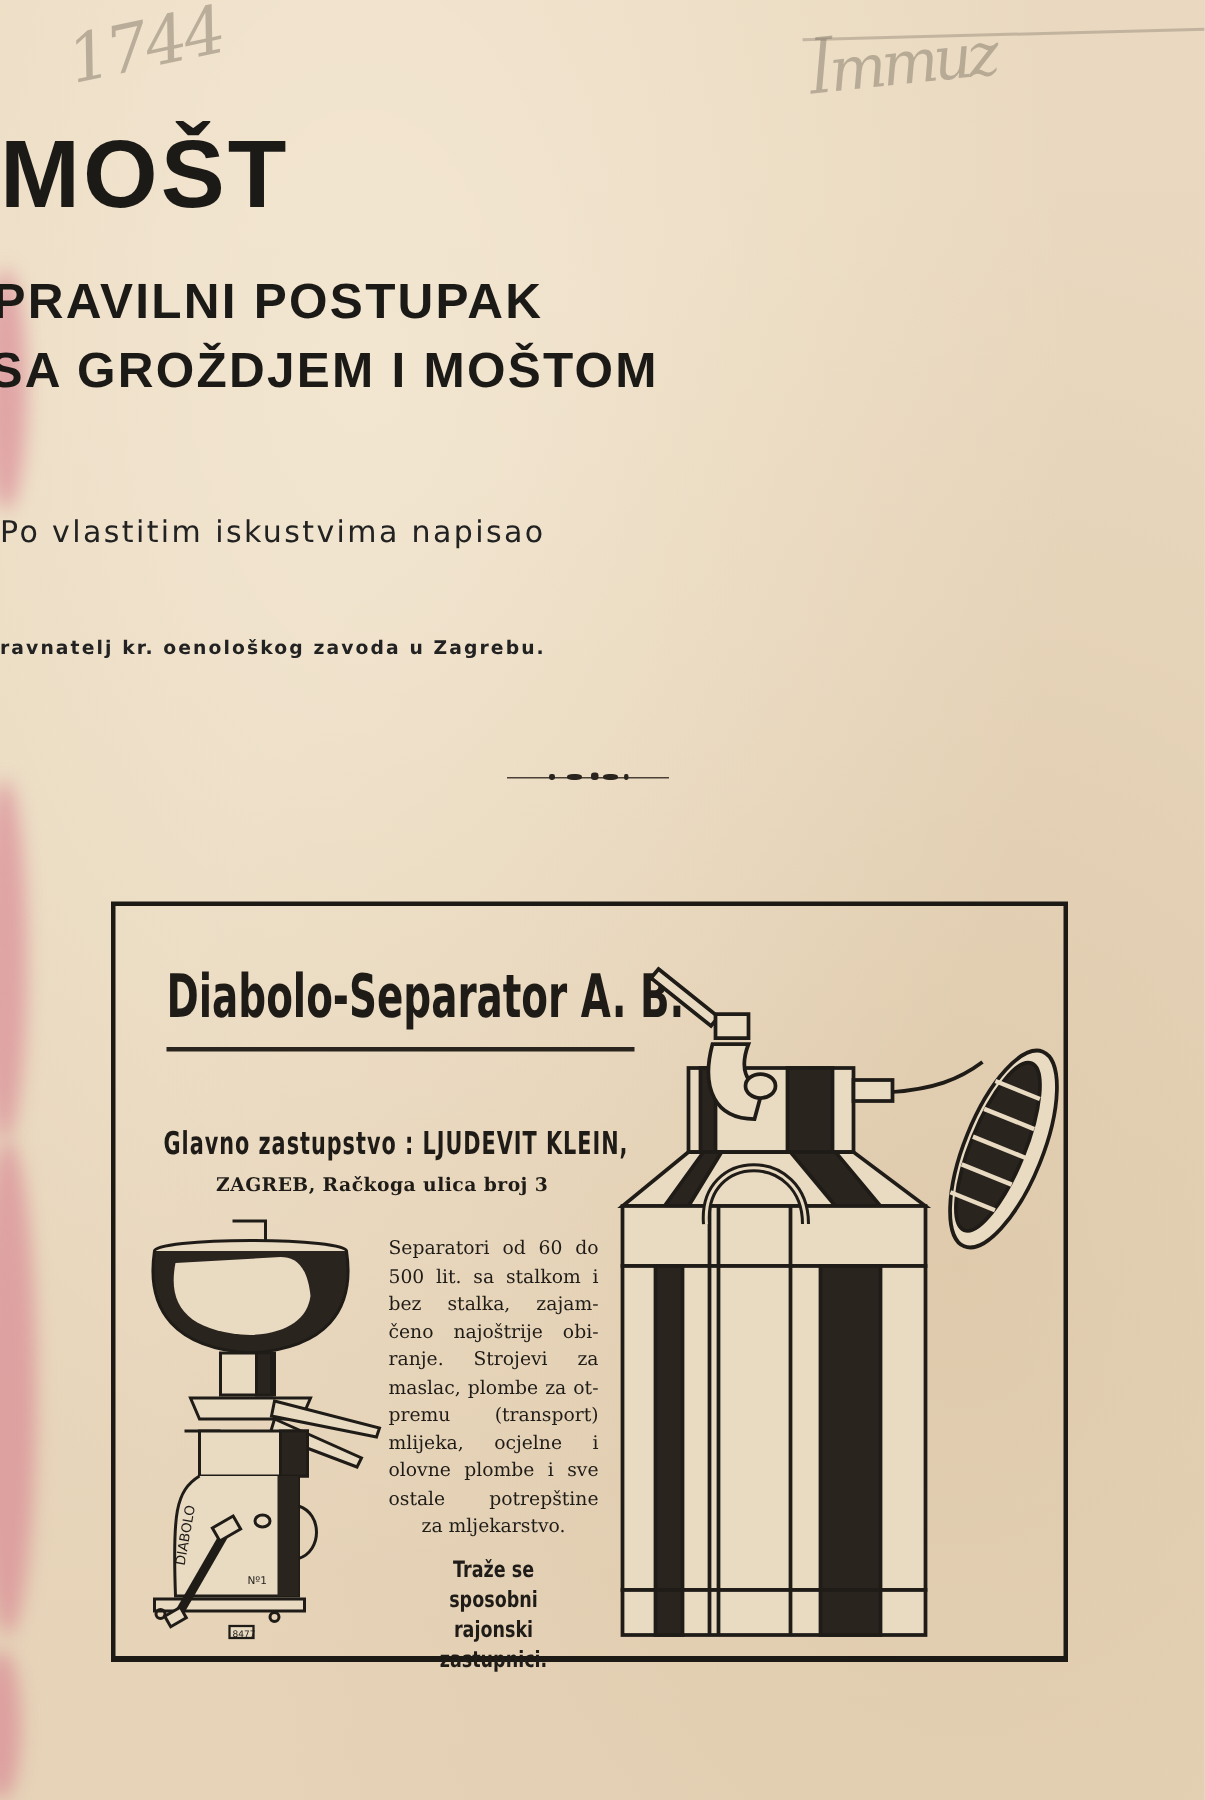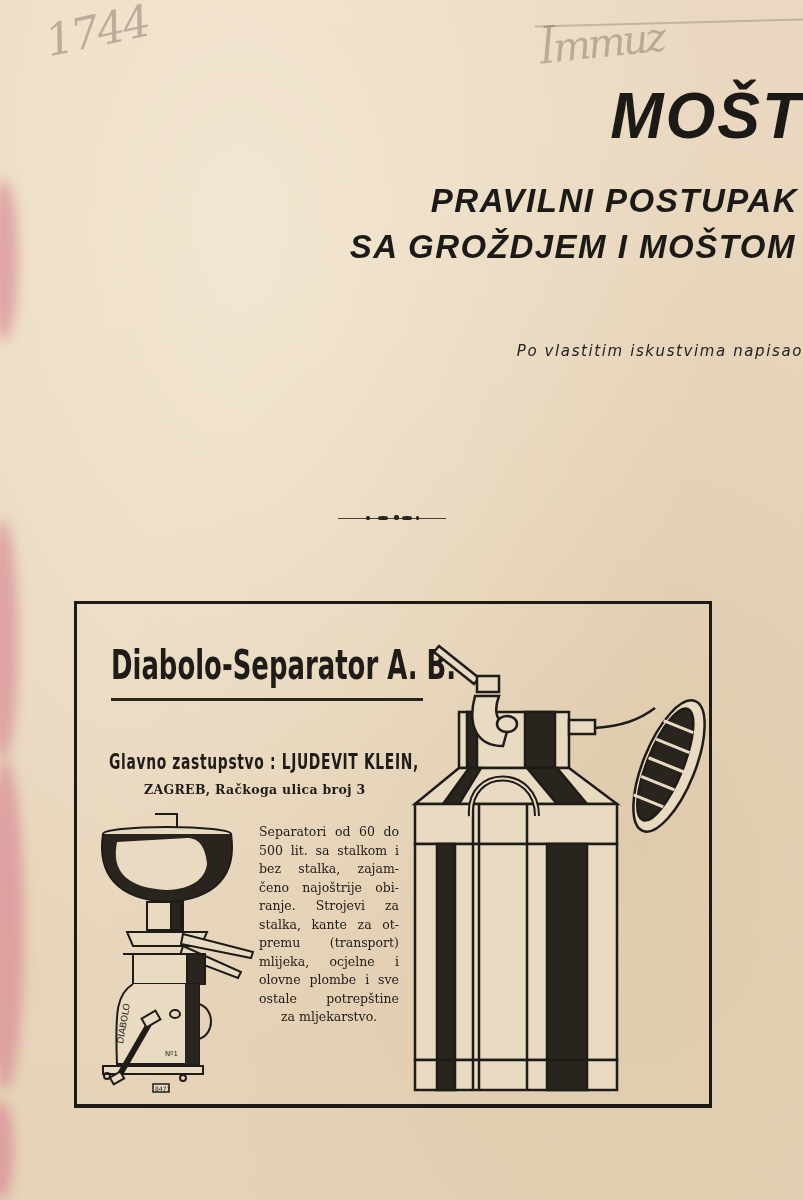--- a/index.html
+++ b/index.html
@@ -23,32 +23,32 @@
   .pencil {
     position: absolute; color: rgba(120,110,95,0.45);
     font-family: "DejaVu Serif", serif; font-style: italic;
   }
   .pencil-left { left: 45px; top: 5px; font-size: 44px; transform: rotate(-12deg); letter-spacing: -2px; }
   .pencil-right { left: 540px; top: 20px; font-size: 40px; transform: rotate(-6deg); letter-spacing: -3px; }
   .pencil-line {
     position: absolute; left: 535px; top: 22px; width: 268px; height: 2px;
     background: rgba(120,110,95,0.35); transform: rotate(-1.5deg);
   }
-  .center { position: absolute; left: 0; width: 803px; text-align: right; font-style: italic; }
+  .center { position: absolute; left: 0; width: 803px; text-align: left; }
   .title {
     top: 84px; font-family: "Liberation Sans", sans-serif; font-weight: bold;
     font-size: 64px; letter-spacing: 2px; color: #1c1a17; line-height: 1;
   }
   .subtitle {
     font-family: "Liberation Sans", sans-serif; font-weight: bold;
     font-size: 33px; letter-spacing: 1.5px; color: #1c1a17; line-height: 1;
   }
   .sub1 { top: 184px; left: -5px; }
   .sub2 { top: 230px; left: -7px; }
-  .byline { top: 342px; font-size: 15px; letter-spacing: 1.6px; color: #222; }
+  .byline { top: 342px; font-size: 20px; letter-spacing: 1.6px; color: #222; }
   .author { top: 386px; font-family: "Liberation Sans", sans-serif; font-size: 25px; letter-spacing: 1.2px; color: #1c1a17; }
   .affil { top: 424px; font-size: 12.5px; letter-spacing: 1.4px; color: #222; font-weight: bold; }
   .ornament {
     position: absolute; left: 338px; top: 517px; width: 108px; height: 3px;
   }
   .ornament .line { position: absolute; left: 0; right: 0; top: 1px; height: 1px; background: #4a4036; }
   .ornament .dot { position: absolute; top: -1px; width: 6px; height: 4px; background: #2a241e; border-radius: 40%; }
 
   
   .ad {
@@ -104,20 +104,21 @@
 
   <div class="pencil pencil-left">1744</div>
   <div class="pencil-line"></div>
   <div class="pencil pencil-right">ꟾmmuz</div>
 
   <div class="center title">MOŠT</div>
   <div class="center subtitle sub1">PRAVILNI POSTUPAK</div>
   <div class="center subtitle sub2">SA GROŽDJEM I MOŠTOM</div>
 
   <div class="center byline">Po vlastitim iskustvima napisao</div>
+  <div class="center affil">ravnatelj kr. oenološkog zavoda u Zagrebu.</div>
 
   <div class="ornament">
     <div class="line"></div>
     <div class="dot" style="left:28px;width:4px"></div>
     <div class="dot" style="left:40px;width:10px"></div>
     <div class="dot" style="left:56px;width:5px;height:5px;top:-2px"></div>
     <div class="dot" style="left:64px;width:10px"></div>
     <div class="dot" style="left:78px;width:3px"></div>
   </div>
 
@@ -126,28 +127,32 @@
     <div class="ad-rule"></div>
     <div class="ad-agency">Glavno zastupstvo : LJUDEVIT KLEIN,</div>
     <div class="ad-address">ZAGREB, Račkoga ulica broj 3</div>
 
     <div class="ad-desc">
       <span class="ln">Separatori od 60 do</span>
       <span class="ln">500 lit. sa stalkom i</span>
       <span class="ln">bez stalka, zajam-</span>
       <span class="ln">čeno najoštrije obi-</span>
       <span class="ln">ranje. Strojevi za</span>
-      <span class="ln">stalka, kante za ot-</span>
+      <span class="ln">maslac, plombe za ot-</span>
       <span class="ln">premu (transport)</span>
       <span class="ln">mlijeka, ocjelne i</span>
       <span class="ln">olovne plombe i sve</span>
       <span class="ln">ostale potrepštine</span>
       <span class="ln c">za mljekarstvo.</span>
     </div>
 
+    <div class="ad-call">
+      <span>Traže se sposobni</span>
+      <span>rajonski zastupnici.</span>
+    </div>
 
     <svg class="illus sep" viewBox="0 0 170 295">
       <g stroke="#1f1c18" fill="none" stroke-width="2">
         <path d="M68 10 h22 v22"></path>
         <ellipse cx="80" cy="30" rx="64" ry="7" fill="#e9dac2"></ellipse>
         <path d="M16 30 C10 70 30 95 80 98 C130 95 150 70 144 30" fill="#2a241e"></path>
         <path d="M30 38 C24 68 40 84 80 86 C105 85 118 75 120 60 C118 40 110 34 100 34 Z" fill="#e9dac2" stroke="none"></path>
         <rect x="60" y="98" width="36" height="28" fill="#e9dac2"></rect>
         <rect x="84" y="98" width="10" height="28" fill="#2a241e"></rect>
         <path d="M40 128 h80 l-6 14 h-68 z" fill="#e9dac2"></path>

